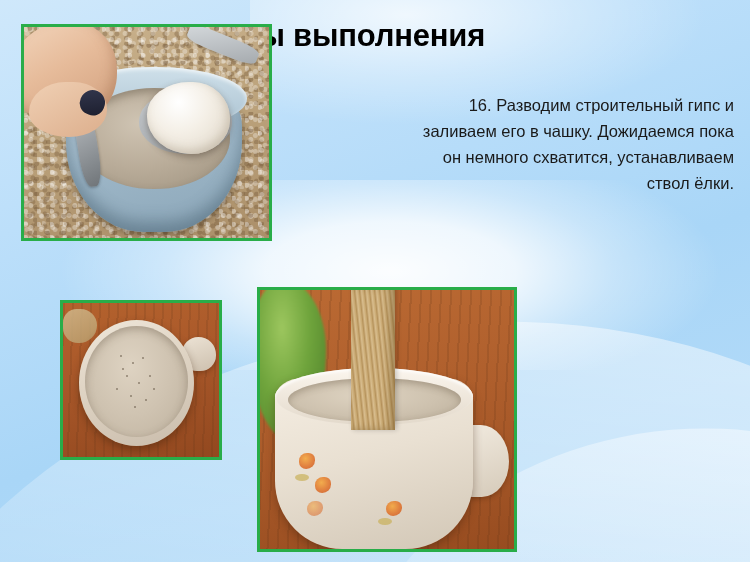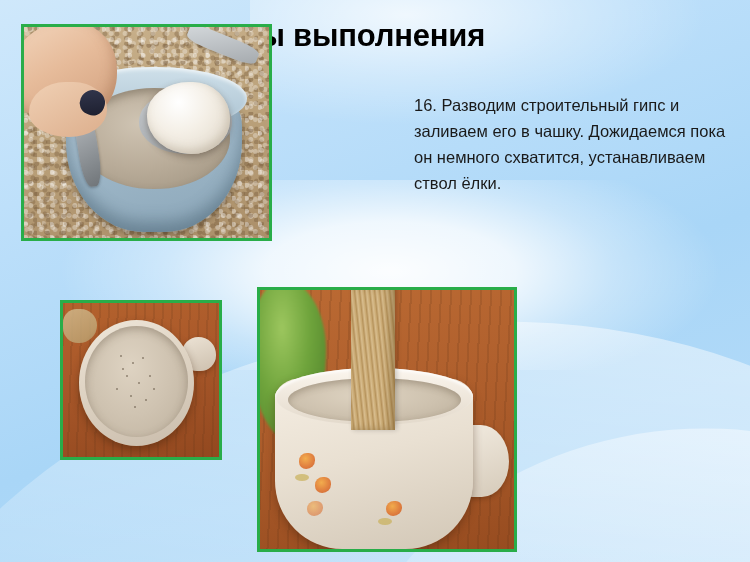--- a/index.html
+++ b/index.html
@@ -45,21 +45,21 @@
   
   .title{
     position:absolute; left:186px; top:18px; width:520px;
     font-size:31px; font-weight:bold; color:#000000;
     letter-spacing:-.2px; white-space:nowrap; z-index:4;
   }
 
   
   .body-text{
     position:absolute; left:414px; top:92px; width:320px;
-    font-size:16.5px; line-height:26px; color:#1a1a1a; z-index:5;
+    font-size:16.5px; line-height:26px; color:#1a1a1a; z-index:5;text-align:right;
   }
 
   
   .photo{
     position:absolute; border:3px solid #29ad49; overflow:hidden;
     z-index:6; background:#b49a78;
   }
   .ph-mix   { left:21px;  top:24px;  width:251px; height:217px; }
   .ph-cup   { left:60px;  top:300px; width:162px; height:160px; }
   .ph-trunk { left:257px; top:287px; width:260px; height:265px; }

